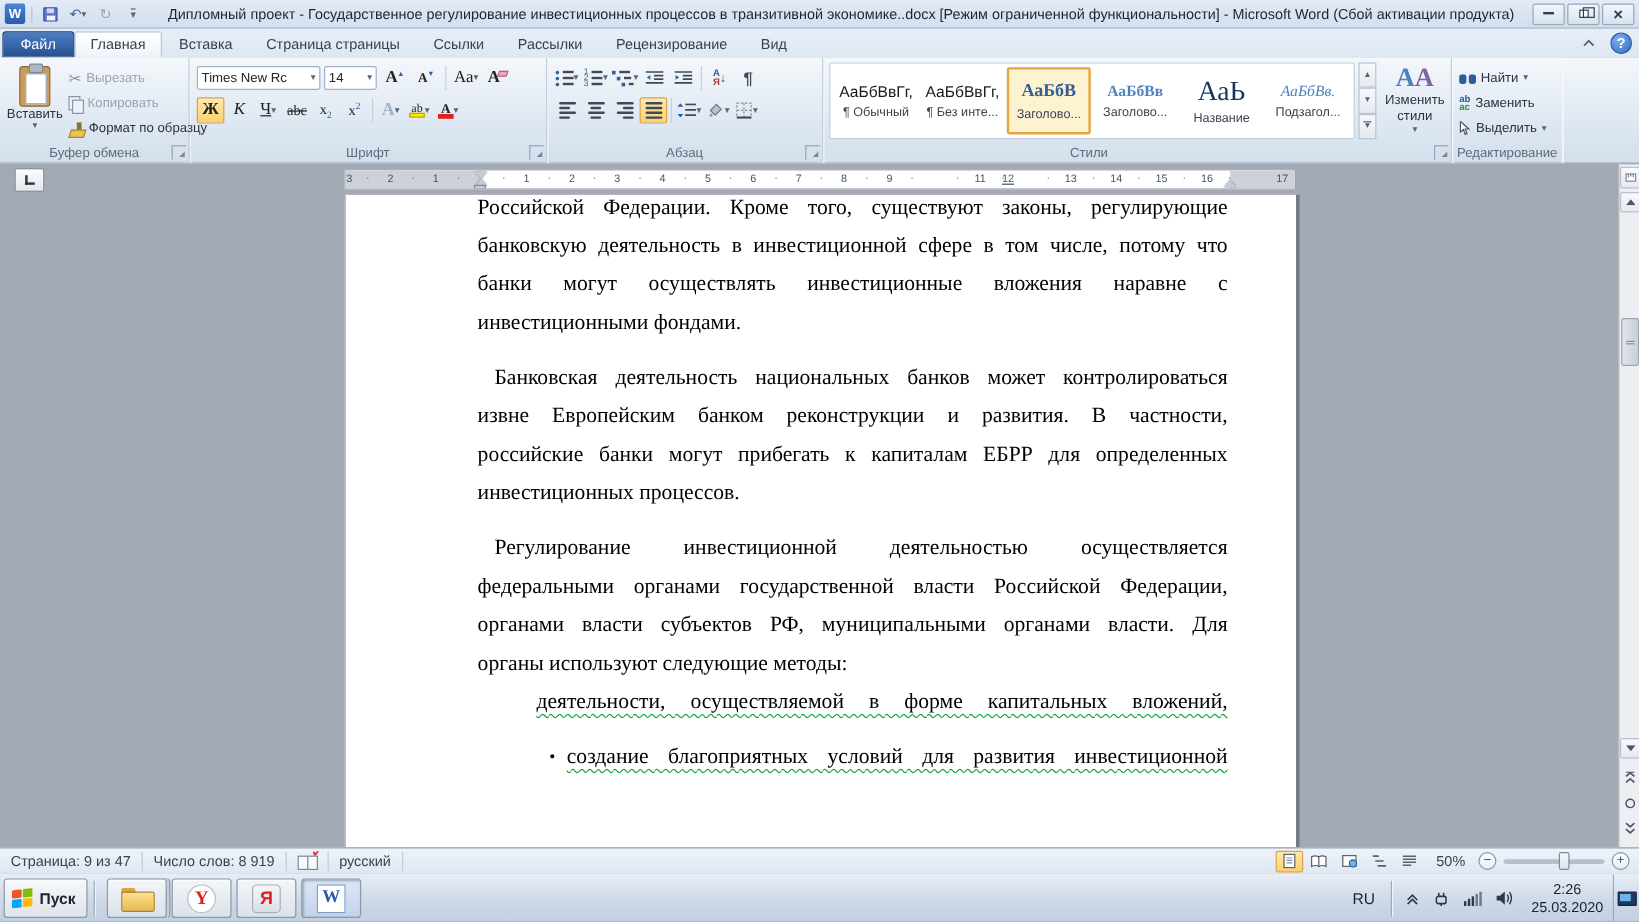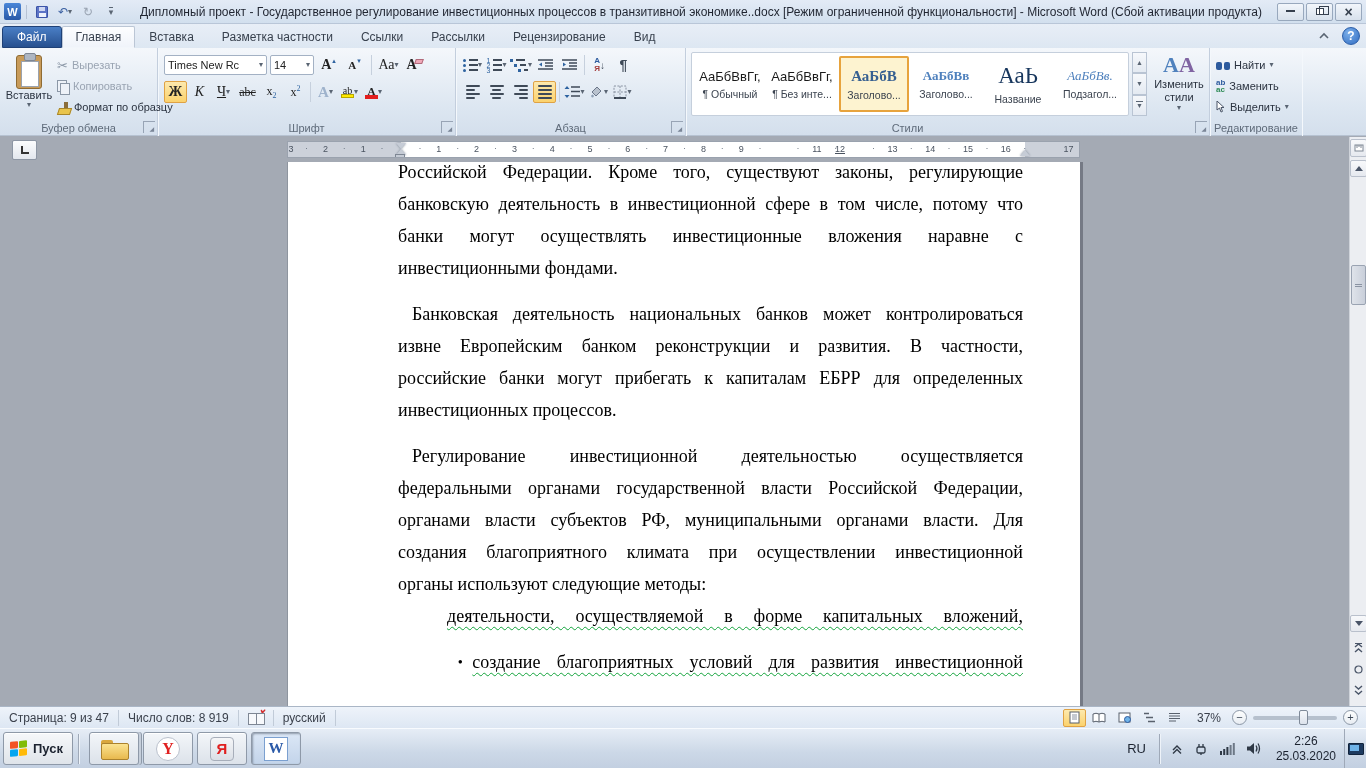--- a/index.html
+++ b/index.html
@@ -220,21 +220,21 @@
 </div>
 
 <div class="tabrow">
   <div class="tab-file">Файл</div>
   <div style="display:flex;align-items:flex-end">
 
       <div class="tab active">Главная</div>
 
       <div class="tab">Вставка</div>
 
-      <div class="tab">Разметка частности</div>
+      <div class="tab">Страница страницы</div>
 
       <div class="tab">Ссылки</div>
 
       <div class="tab">Рассылки</div>
 
       <div class="tab">Рецензирование</div>
 
       <div class="tab">Вид</div>
 
   </div>
@@ -626,21 +626,20 @@
       <div class="dl just"><span class="txt">российские банки могут прибегать к капиталам ЕБРР для определенных</span></div>
 
       <div class="dl"><span class="txt">инвестиционных процессов.</span></div>
 
       <div class="dl just gap ind"><span class="txt">Регулирование инвестиционной деятельностью осуществляется</span></div>
 
       <div class="dl just"><span class="txt">федеральными органами государственной власти Российской Федерации,</span></div>
 
       <div class="dl just"><span class="txt">органами власти субъектов РФ, муниципальными органами власти. Для</span></div>
 
-      <div class="dl just"><span class="txt">создания благоприятного климата при осуществлении инвестиционной</span></div>
 
 
       <div class="dl"><span class="txt">органы используют следующие методы:</span></div>
 
       <div class="dl just licont"><span class="txt wavy">деятельности, осуществляемой в форме капитальных вложений,</span></div>
 
       <div class="dl just gap li"><span class="blt">•</span><span class="txt wavy">создание благоприятных условий для развития инвестиционной</span></div>
 
   </div>
 </div>
@@ -714,21 +713,21 @@
     <div class="viewbtn">
         <svg width="13" height="11" viewBox="0 0 13 11">
           <path d="M1 1.5 H6 M3 5.5 H10 M5 9.5 H12" stroke="#59616d" stroke-width="1.4"></path>
         </svg>
       </div>
     <div class="viewbtn">
         <svg width="13" height="11" viewBox="0 0 13 11">
           <path d="M1 1.5 H12 M1 4 H12 M1 6.5 H12 M1 9 H8" stroke="#59616d" stroke-width="1.2"></path>
         </svg>
       </div>
-    <div class="stitem" style="border:none">37%</div>
+    <div class="stitem" style="border:none">50%</div>
     <div class="zbtn">−</div>
     <div class="zoomtrack">
         <div class="zoomthumb"></div>
       </div>
     <div class="zbtn">+</div>
   </div>
 </div>
 
 <div class="taskbar">
   <div class="startbtn">

